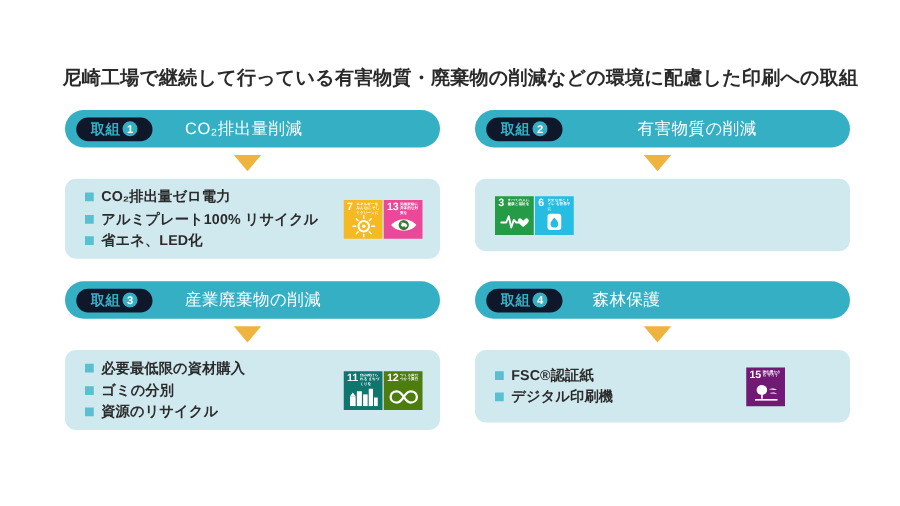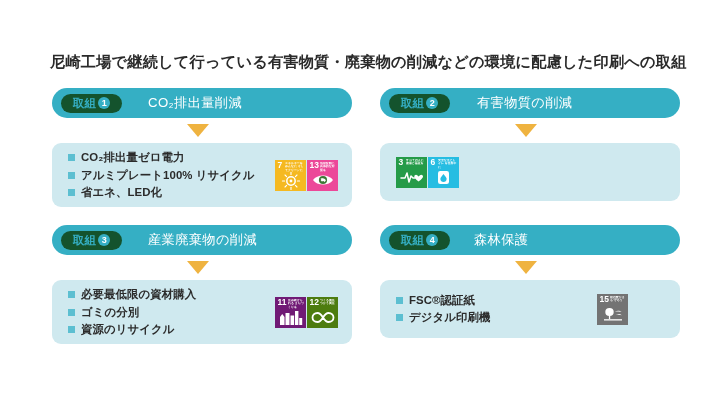--- a/index.html
+++ b/index.html
@@ -48,21 +48,21 @@
     height: 30px;
     border-radius: 15px;
     background: #35afc4;
     display: flex;
     align-items: center;
     padding-left: 9px;
     box-sizing: border-box;
   }
 
   .badge {
-    background: #14532d;
+    background: #0f172a;
     border-radius: 11px;
     height: 19px;
     min-width: 61px;
     display: flex;
     align-items: center;
     justify-content: center;
     color: #35afc4;
     font-size: 11.5px;
     font-weight: bold;
     letter-spacing: 0.3px;
@@ -264,21 +264,21 @@
       </div>
     </div>
   </div>
 
   <div class="section">
     <div class="sec-header">
       <div class="badge">
         <span>取組</span>
         <span class="num">2</span>
       </div>
-      <div class="sec-title" style="margin-left:27px">有害物質の削減</div>
+      <div class="sec-title" style="margin-left:60px">有害物質の削減</div>
     </div>
     <div class="arrow-wrap">
       <div class="arrow"></div>
     </div>
     <div class="panel">
       <div class="sdgs">
         <div class="sdg" style="background:#259b48">
           <div class="sdg-num">3</div>
           <div class="sdg-lbl">すべての人に 健康と福祉を</div>
           <div class="sdg-art">
@@ -322,21 +322,21 @@
         <div class="bullet">
             <span class="sq"></span>
             <span>ゴミの分別</span>
           </div>
         <div class="bullet">
             <span class="sq"></span>
             <span>資源のリサイクル</span>
           </div>
       </div>
       <div class="sdgs">
-        <div class="sdg" style="background:#701a75">
+        <div class="sdg" style="background:#0f766e">
           <div class="sdg-num">11</div>
           <div class="sdg-lbl" style="left:13px">住み続けられる まちづくりを</div>
           <div class="sdg-art">
             <svg width="24" height="16" viewBox="0 0 24 16">
               <rect x="1" y="8" width="4.5" height="8" fill="#fff"></rect>
               <polygon points="3.25,5 1,8 5.5,8" fill="#fff"></polygon>
               <rect x="6.5" y="4" width="4" height="12" fill="#fff"></rect>
               <rect x="11.5" y="6.5" width="3.6" height="9.5" fill="#fff"></rect>
               <rect x="16" y="2" width="3.4" height="14" fill="#fff"></rect>
               <rect x="20.2" y="9" width="3" height="7" fill="#fff"></rect>
@@ -372,21 +372,21 @@
         <div class="bullet">
             <span class="sq"></span>
             <span>FSC®認証紙</span>
           </div>
         <div class="bullet">
             <span class="sq"></span>
             <span>デジタル印刷機</span>
           </div>
       </div>
       <div class="sdgs" style="margin-right:42px">
-        <div class="sdg" style="background:#737373">
+        <div class="sdg" style="background:#701a75">
           <div class="sdg-num">15</div>
           <div class="sdg-lbl" style="left:13px">陸の豊かさも 守ろう</div>
           <div class="sdg-art">
             <svg width="22" height="16" viewBox="0 0 22 16">
               <ellipse cx="7.5" cy="6" rx="4.2" ry="4" fill="#fff"></ellipse>
               <rect x="6.9" y="8" width="1.3" height="5" fill="#fff"></rect>
               <path d="M13 5.5 C15.5 4.2 18 4.6 19.6 6 C17.6 5.6 15.2 6 13 5.5 Z" fill="#fff"></path>
               <path d="M13.6 8.6 C16 7.6 18.4 8 19.8 9.3 C17.8 8.8 15.6 9.1 13.6 8.6 Z" fill="#fff"></path>
               <rect x="2" y="13.2" width="18" height="1.3" fill="#fff"></rect>
             </svg>

